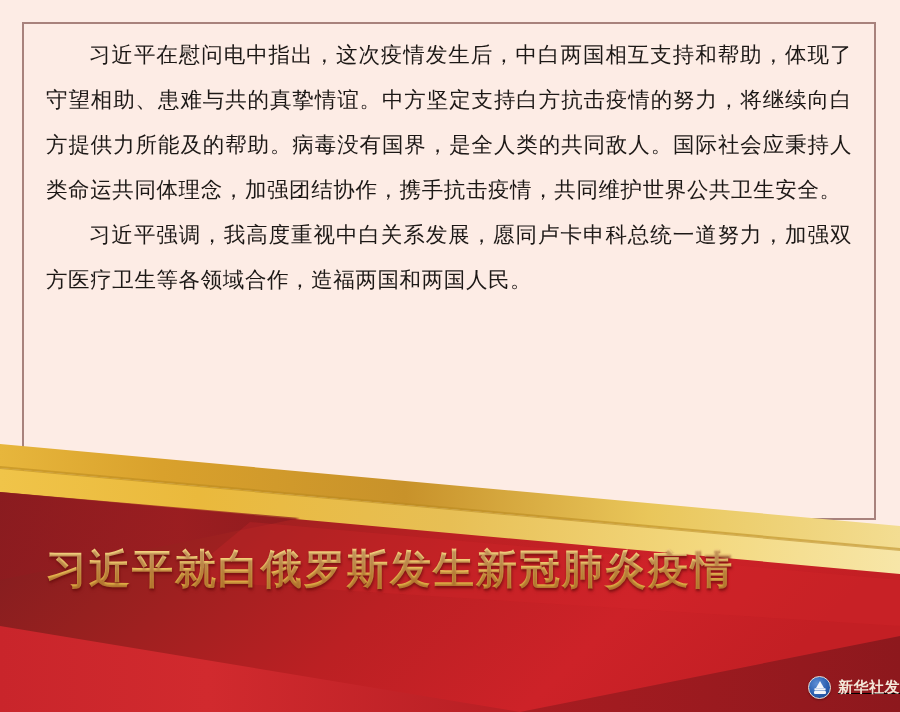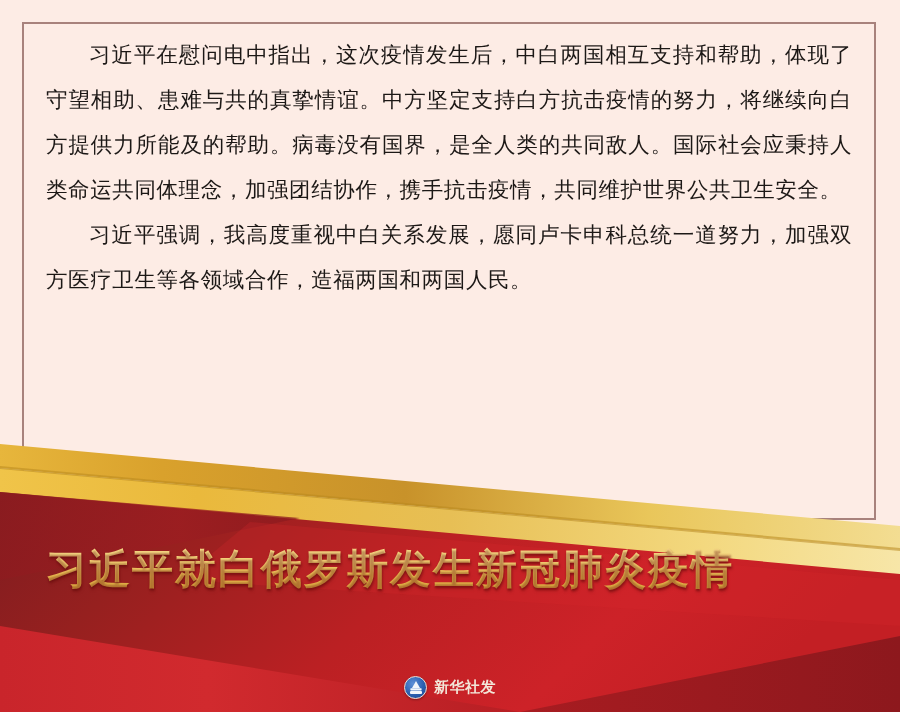--- a/index.html
+++ b/index.html
@@ -106,22 +106,23 @@
   }
 
   
   .credit {
     position: absolute;
     left: 0;
     top: 676px;
     width: 900px;
     display: flex;
     align-items: center;
-    justify-content: center;
+    justify-content: flex-end;
     gap: 7px;
+    text-decoration: underline;
   }
   .logo-mark {
     width: 21px;
     height: 21px;
     border-radius: 50%;
     background: radial-gradient(circle at 38% 32%, #5e8fd6 0%, #2a5fb0 55%, #1b458c 100%);
     border: 1.2px solid #e8dfd6;
     position: relative;
     flex: 0 0 auto;
     box-shadow: 0 1px 2px rgba(0,0,0,0.3);

